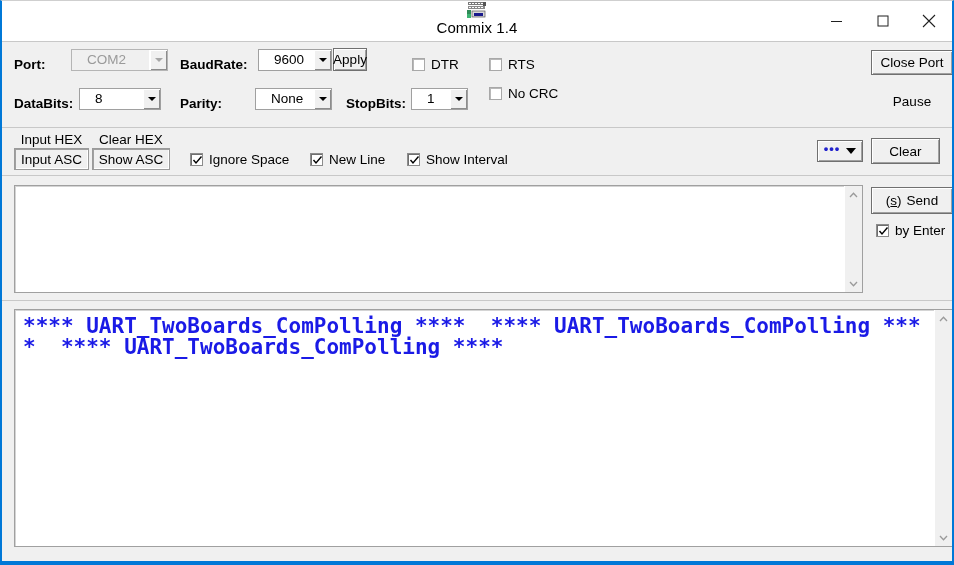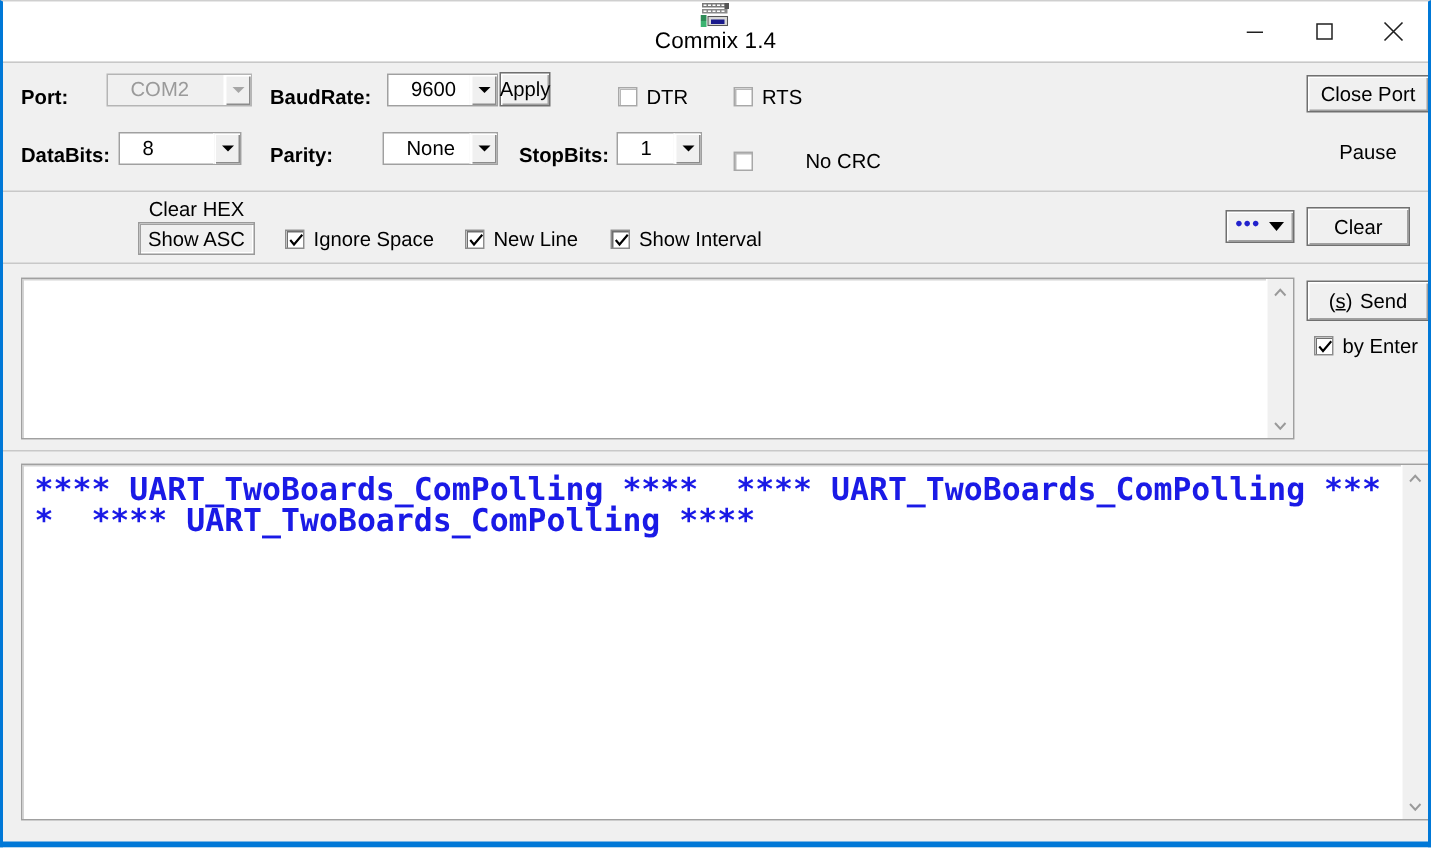--- a/index.html
+++ b/index.html
@@ -376,30 +376,34 @@
     </div>
 
     <span class="lbl abs" style="left:344px; top:54px;">StopBits:</span>
     <div class="combo abs" style="left:409px; top:46px; width:57px;">
       <span class="val">1</span>
       <span class="arrow">
           <i></i>
         </span>
     </div>
 
-    <div class="cbx off abs" style="left:487px; top:58px;gap:29px;">
+    <div class="cbx off abs" style="left:487px; top:44px;">
       <span class="box"></span>
       <span>No CRC</span>
     </div>
 
     <button class="btn flat abs" style="left:869px; top:49px; width:82px; height:20px;">Pause</button>
   </div>
 
   <div class="panel" style="height:48px; position:relative;">
 
+    <div class="toggle-stack abs" style="left:12px; top:4px; width:75px;">
+      <span class="t-top">Input HEX</span>
+      <button class="btn t-bot pressed">Input ASC</button>
+    </div>
 
     <div class="toggle-stack abs" style="left:90px; top:4px; width:78px;">
       <span class="t-top">Clear HEX</span>
       <button class="btn t-bot pressed">Show ASC</button>
     </div>
 
     <div class="cbx abs" style="left:188px; top:24px;">
       <span class="box">
         <svg width="11" height="11" viewBox="0 0 11 11">
             <path d="M1.5,5 L4,8 L9.5,1.5" stroke="#000" stroke-width="1.4" fill="none"></path>

